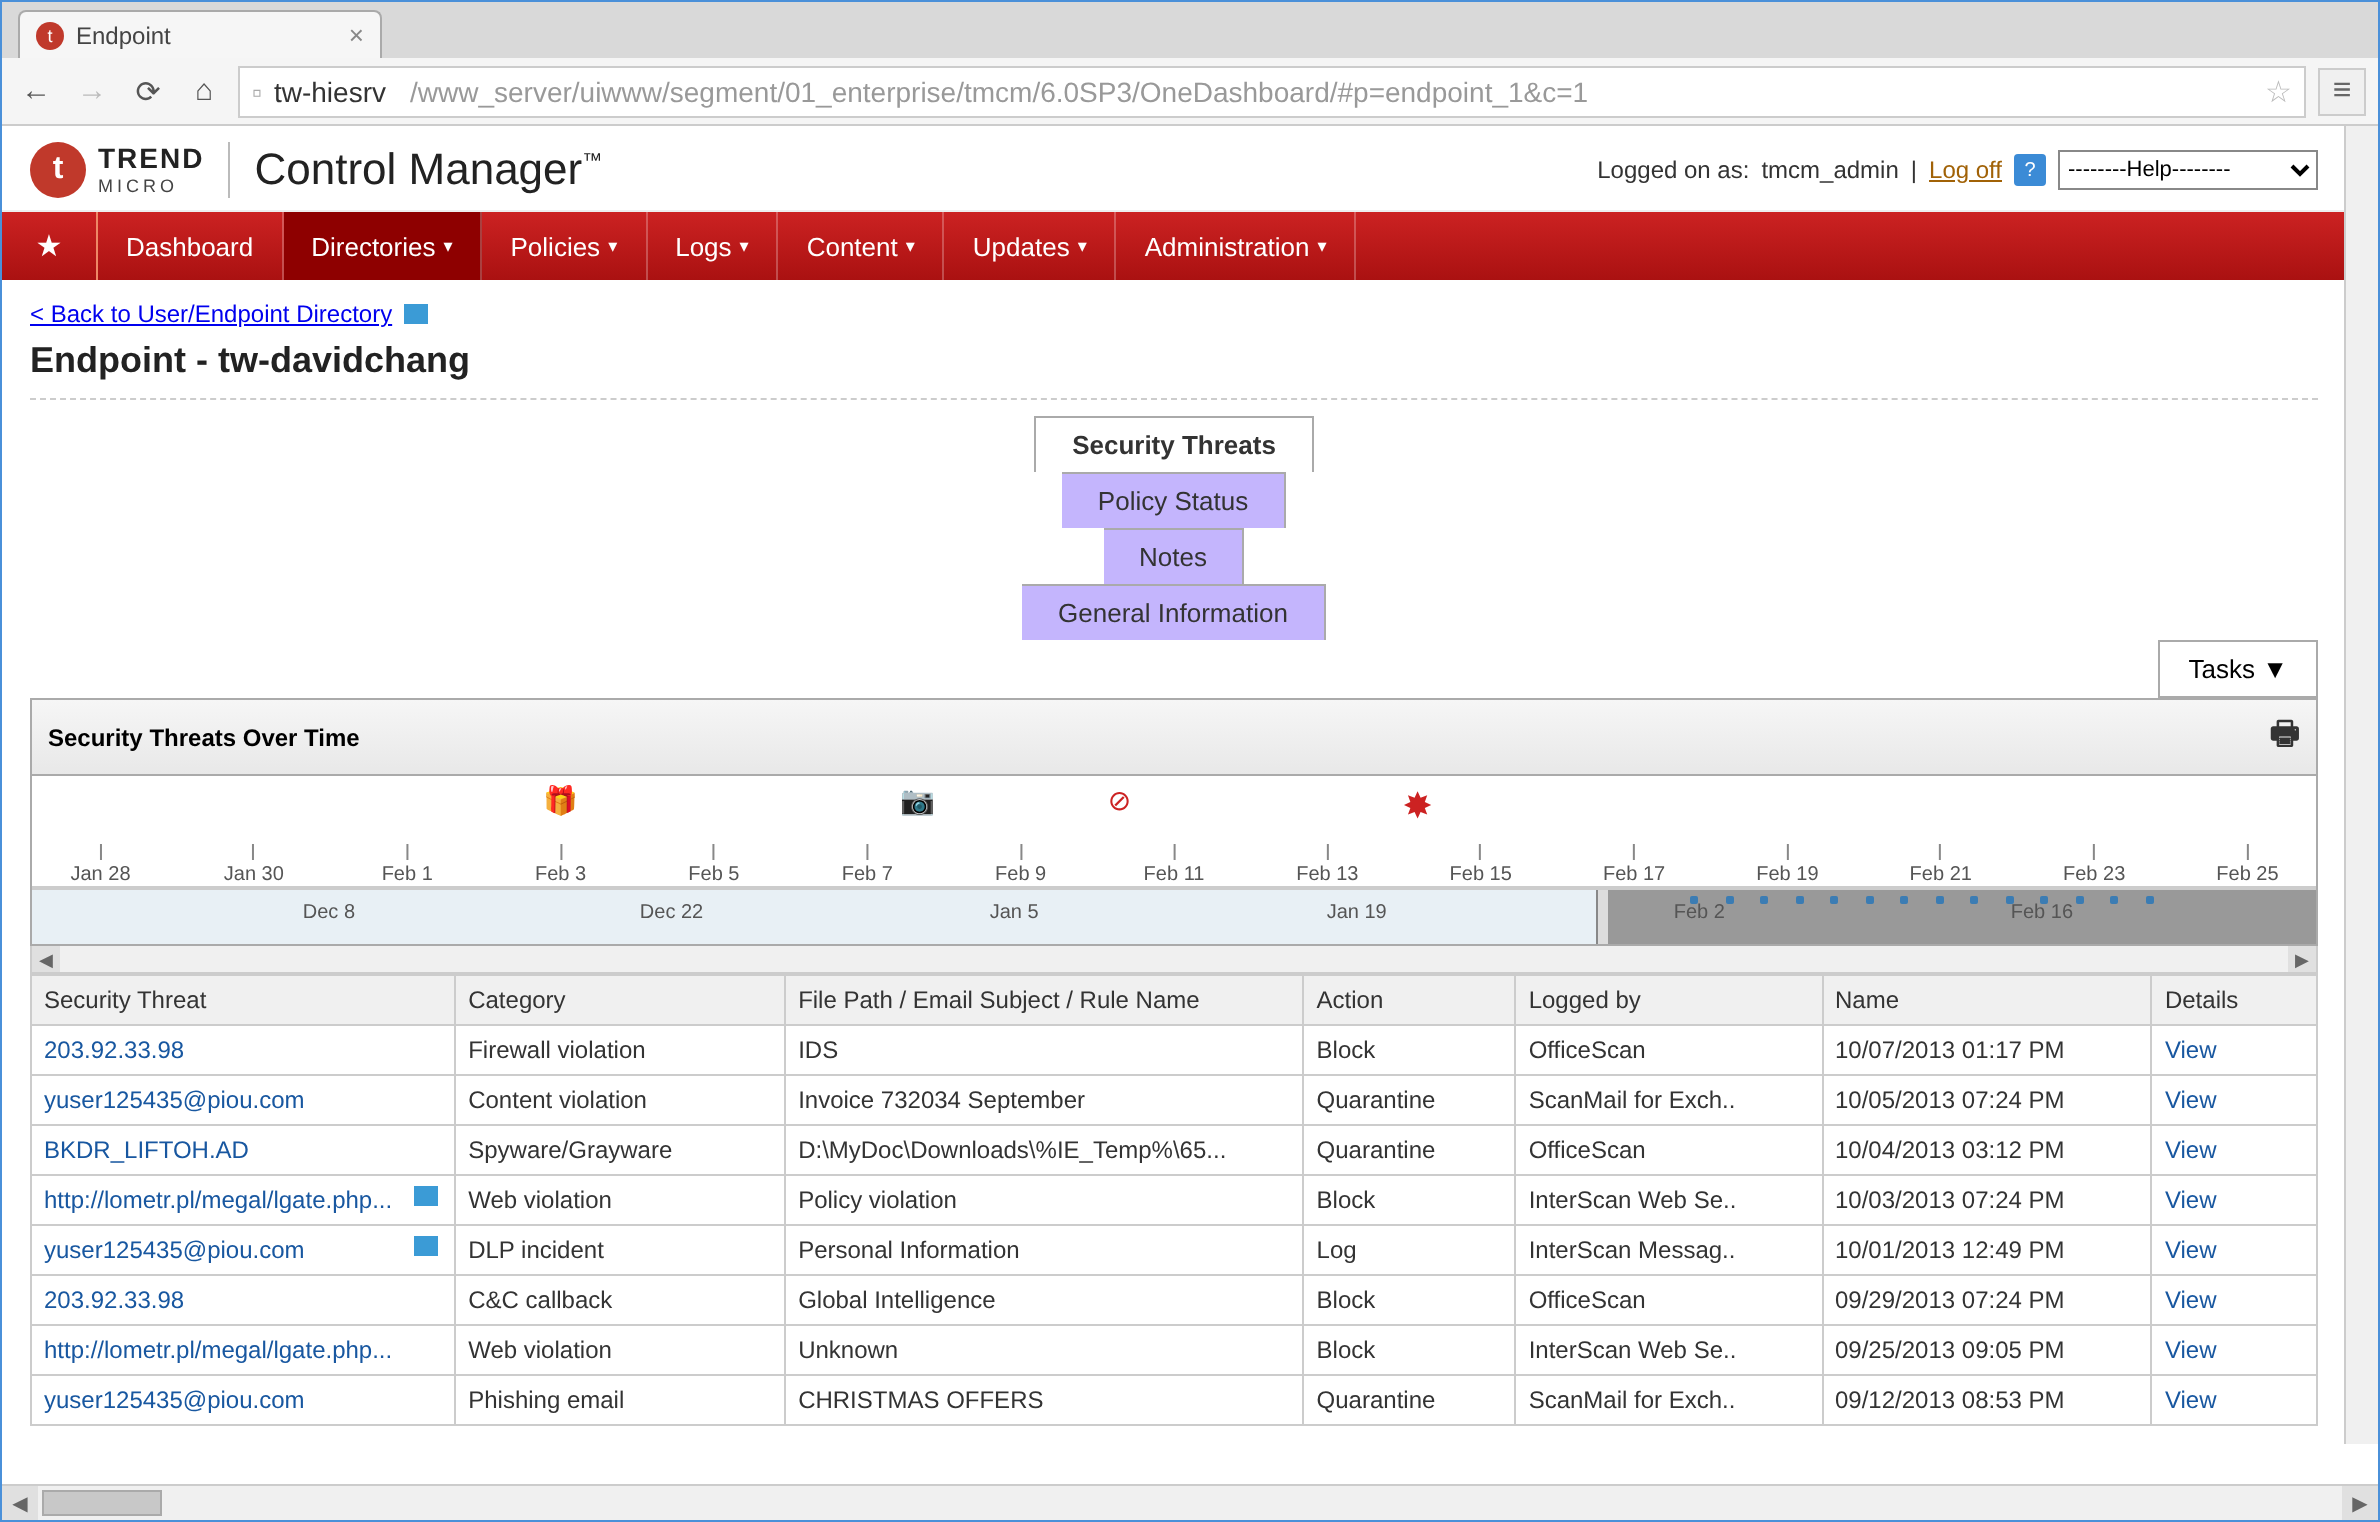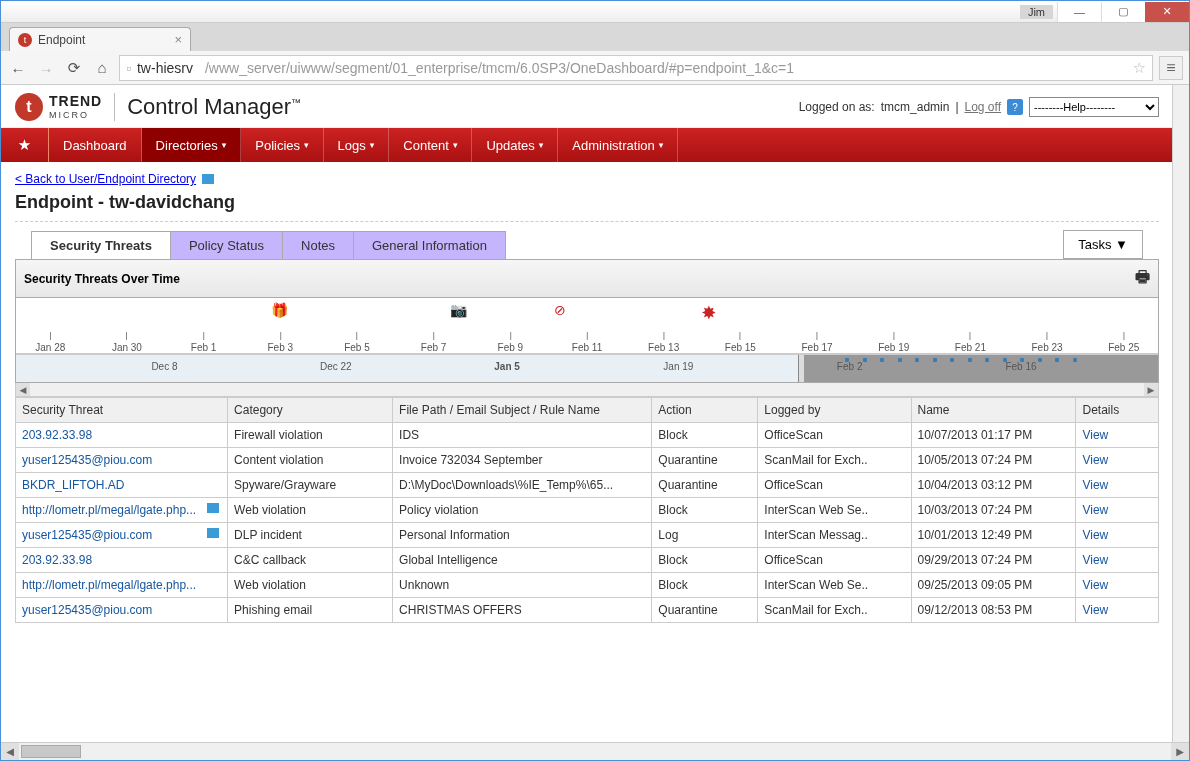--- a/index.html
+++ b/index.html
@@ -30,36 +30,36 @@
   .page-inner { padding:0; }
   
   .brand-row { display:flex; align-items:center; padding:8px 14px 6px 14px; border-bottom:1px solid #eee;}
   .logo-circ { width:28px; height:28px; border-radius:50%; background:#c0392b; color:#fff; display:flex; align-items:center; justify-content:center; font-size:16px; margin-right:6px; font-weight:bold;}
   .logo-text { font-size:12px; color:#222; line-height:1; letter-spacing:1px;}
   .logo-text .tm { font-weight:bold; font-size:14px;}
   .divider-v { width:1px; height:28px; background:#bbb; margin:0 12px;}
   .app-title { font-size:22px; font-weight:500; color:#222;}
   .app-title sup { font-size:10px;}
   .header-right { margin-left:auto; display:flex; align-items:center; gap:6px; font-size:12px; color:#333;}
-  .header-right a { color:#737373; text-decoration:underline;text-align:center;}
+  .header-right a { color:#a16207; text-decoration:underline;text-align:center;}
   .help-icon { width:16px; height:16px; background:#3b8bd6; color:#fff; display:flex; align-items:center; justify-content:center; font-size:10px; border-radius:2px;}
   .help-select { width:130px; height:20px; border:1px solid #888; font-size:11px; background:#fff;}
   
   .rednav { height:34px; background:linear-gradient(#c22, #a11); display:flex; align-items:stretch; color:#fff; font-size:13px;}
   .rednav .star-cell { width:48px; display:flex; align-items:center; justify-content:center; border-right:1px solid #e86; font-size:15px;}
   .rednav .nav-item { padding:0 14px; display:flex; align-items:center; border-right:1px solid rgba(255,255,255,0.25); gap:4px;}
   .rednav .nav-item.active { background:#8e0000;}
   .rednav .nav-item .caret { font-size:9px;}
   
   .backlink { color:#1a6bb3; padding:10px 14px 4px; display:flex; align-items:center; gap:6px;}
   
   .page-title { font-size:18px; font-weight:bold; padding:2px 14px 8px; color:#222;}
   .dashline { border-top:1px dashed #ccc; margin:0 14px 8px;}
   
-  .tabs-row { display:flex; align-items:center; padding:0 30px; gap:0;}
+  .tabs-row { display:flex; align-items:center; padding:0 14px; gap:0;flex-direction:column;}
   .tab { border:1px solid #aaa; padding:6px 18px; font-size:13px; color:#333; background:#c4b5fd; border-bottom:none;}
   .tab.active { font-weight:bold; background:#fff;}
   .tab + .tab { border-left:none;}
   .tabs-row .tasks-btn { margin-left:auto; border:1px solid #aaa; padding:6px 14px; font-size:13px; background:#fff;}
   
   .section-bar { margin:0 14px; border:1px solid #aaa; background:linear-gradient(#f6f6f6,#e8e8e8); padding:5px 8px; font-weight:bold; display:flex; align-items:center;}
   .section-bar .print-icon { margin-left:auto; font-size:16px; color:#333;}
   .section-bar .export-icon { margin-left:auto; font-size:16px; color:#333;}
   
   .range-row { margin:0 14px; border:1px solid #aaa; border-top:none; padding:8px; display:flex; align-items:center; gap:4px; position:relative;}
@@ -93,26 +93,20 @@
   .bottom-scroll .bs-btn { width:18px; display:flex; align-items:center; justify-content:center; color:#666; font-size:10px; background:#e0e0e0;}
   .bottom-scroll .bs-thumb { width:60px; background:#c8c8c8; border:1px solid #aaa; margin:2px;}
   
   .page::after { content:""; position:absolute; top:0; right:-16px; width:16px; height:100%; background:#f0f0f0; border-left:1px solid #ccc;}
 </style>
 </head>
 <body>
 
 <div class="window">
 
-  <div class="titlebar">
-    <span class="tb-user">Jim</span>
-    <div class="tb-btn tb-min">—</div>
-    <div class="tb-btn tb-max">▢</div>
-    <div class="tb-btn tb-close">✕</div>
-  </div>
 
   <div class="tabstrip">
     <div class="chrome-tab">
       <span class="favicon">t</span>
       <span>Endpoint</span>
       <span class="tab-close">×</span>
     </div>
   </div>
 
   <div class="toolbar">
@@ -245,21 +239,21 @@
               <div class="ov-dot"></div>
               <div class="ov-dot"></div>
               <div class="ov-dot"></div>
               <div class="ov-dot"></div>
               <div class="ov-dot"></div>
               <div class="ov-dot"></div>
           </div>
           <div id="ov-ticks">
               <span class="ov-tick" style="left: 13%;">Dec 8</span>
               <span class="ov-tick" style="left: 28%;">Dec 22</span>
-              <span class="ov-tick" style="left: 43%; font-weight: bold;">Jan 5</span>
+              <span class="ov-tick" style="left: 43%;">Jan 5</span>
               <span class="ov-tick" style="left: 58%;">Jan 19</span>
               <span class="ov-tick" style="left: 73%;">Feb 2</span>
               <span class="ov-tick" style="left: 88%;">Feb 16</span>
             </div>
         </div>
       </div>
       <div class="scroll-h">
         <div class="sl">◀</div>
         <div style="flex:1"></div>
         <div class="sr">▶</div>

